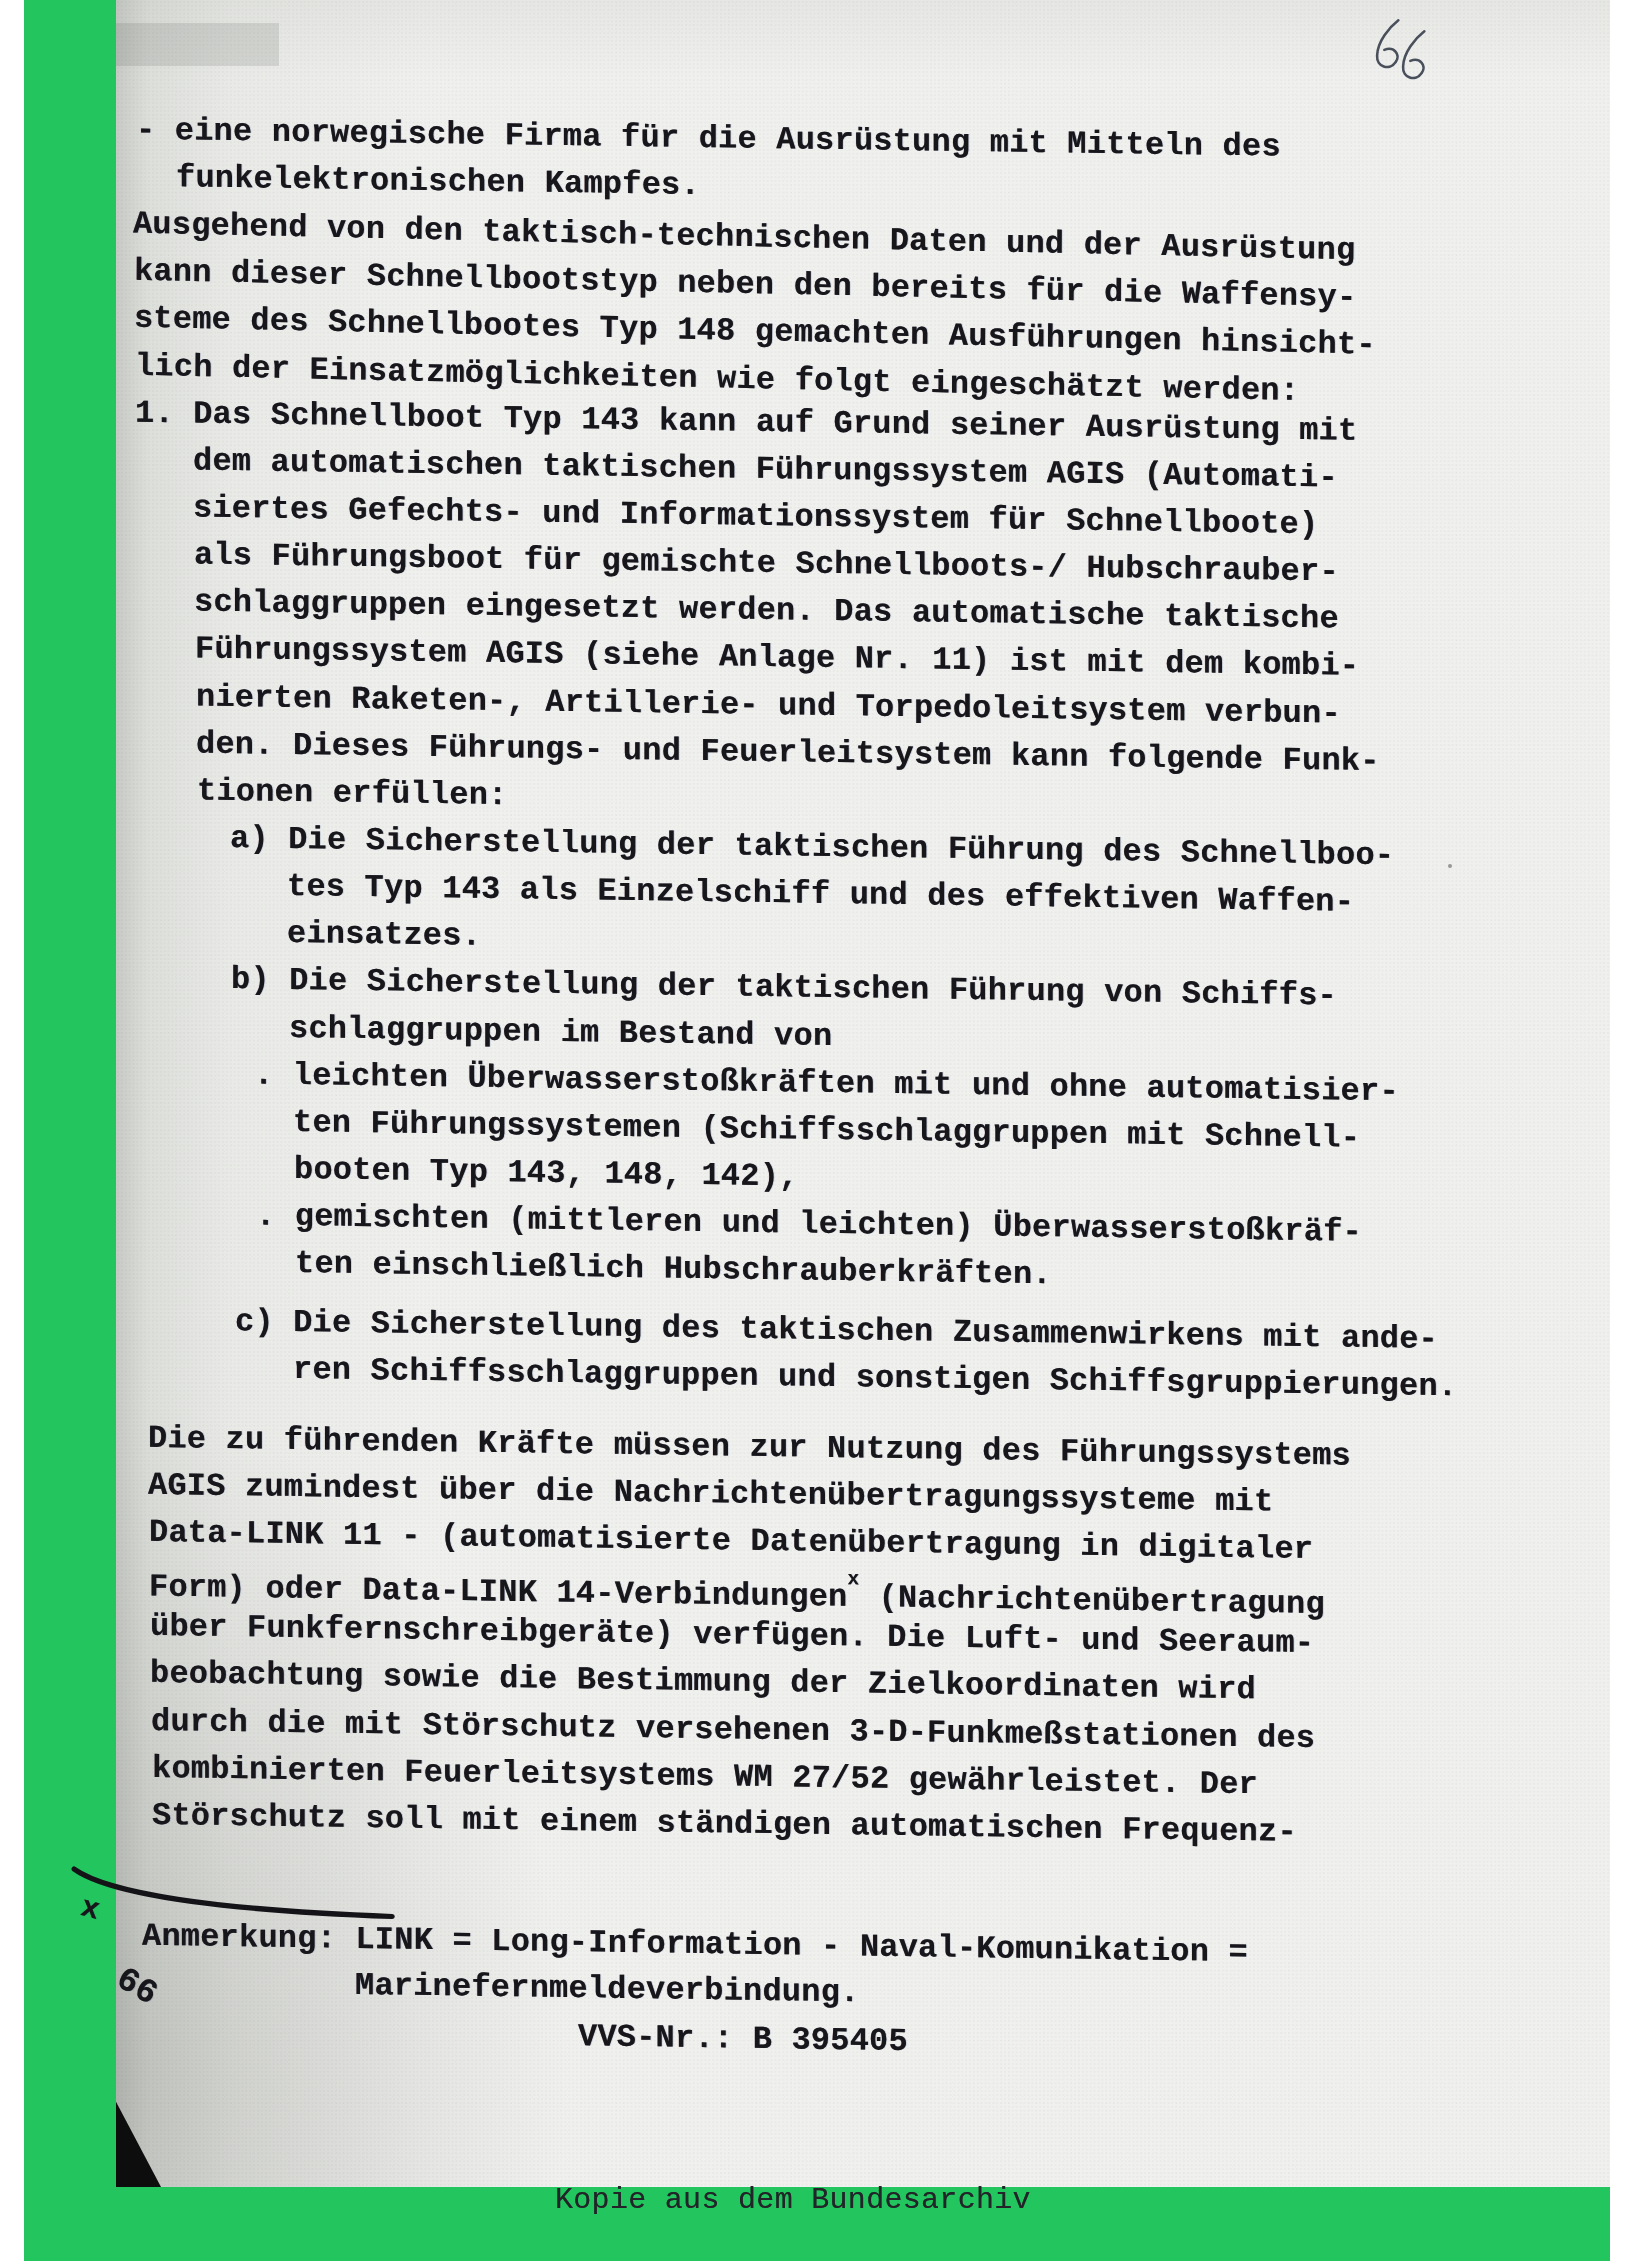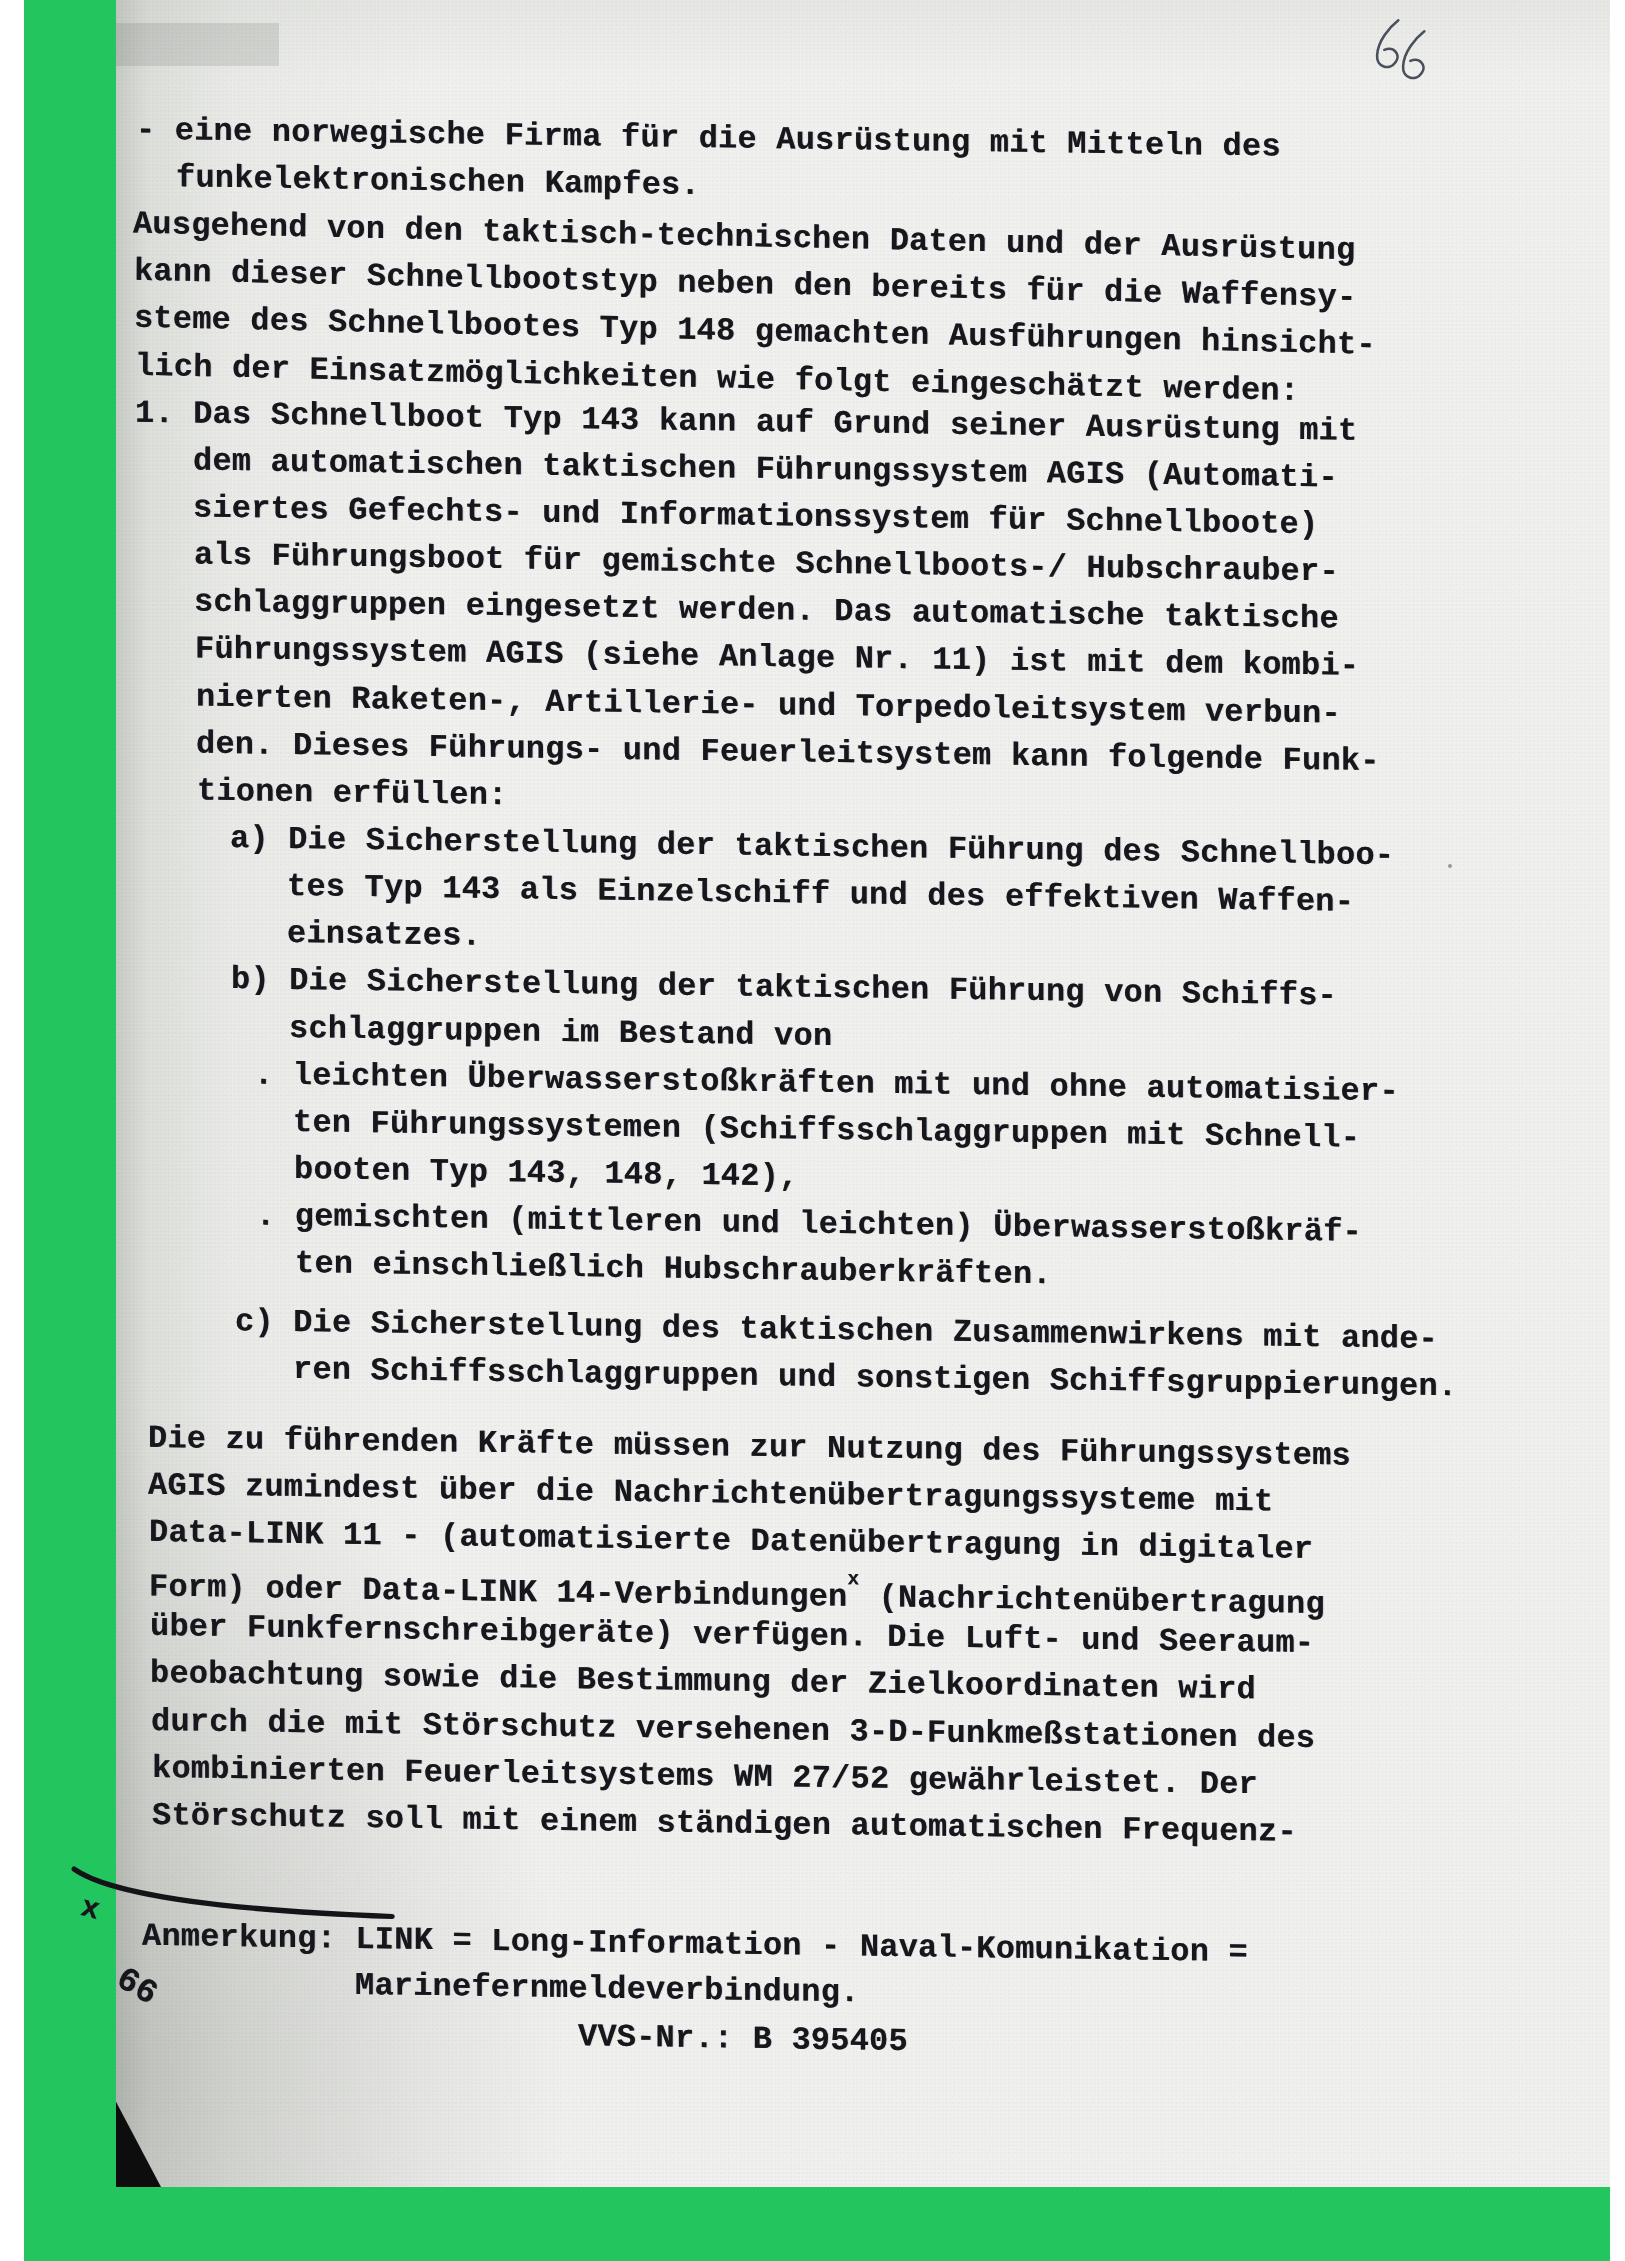--- a/index.html
+++ b/index.html
@@ -131,15 +131,16 @@
     <div class="fnline fn-marker">x</div>
     <div class="fnline fn-line1">Anmerkung: LINK = Long-Information - Naval-Komunikation =</div>
     <div class="fnline fn-line2">Marinefernmeldeverbindung.</div>
 
     <div class="stamp typed-66">66</div>
 
     <div class="stamp vvs">VVS-Nr.: B 395405</div>
 
   </div>
 
+  <div class="caption">Kopie aus dem Bundesarchiv</div>
 
 </div>
 
 
 </body></html>

